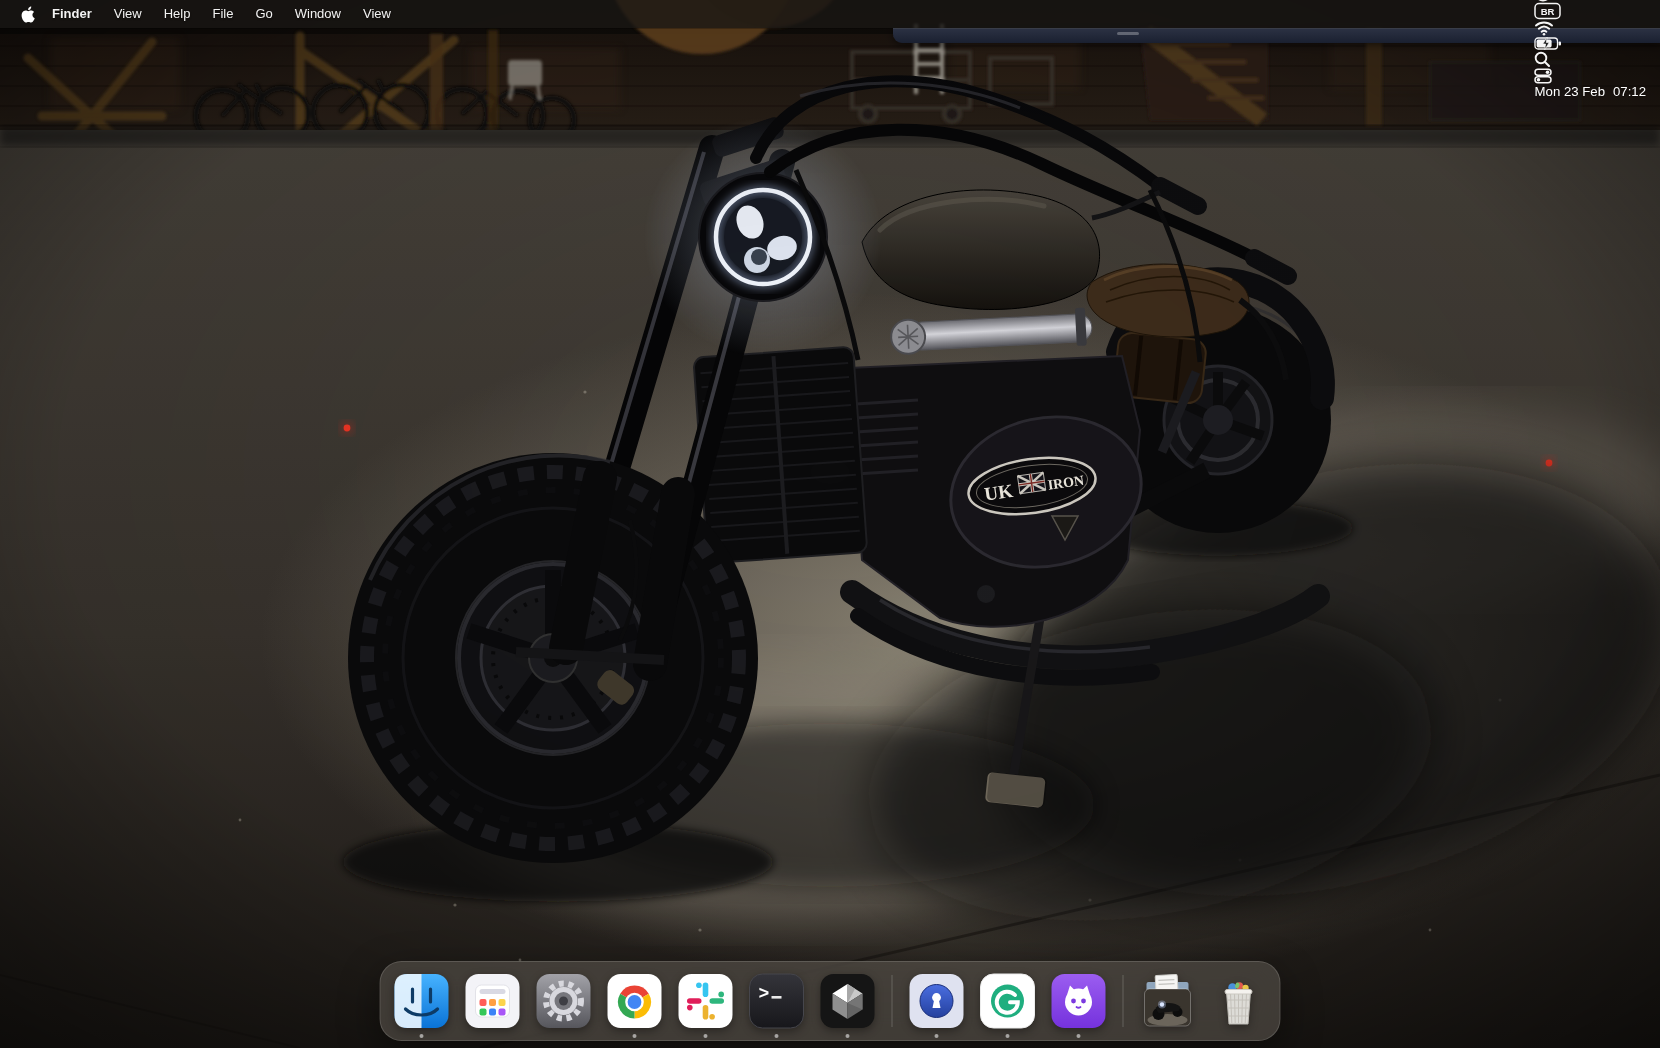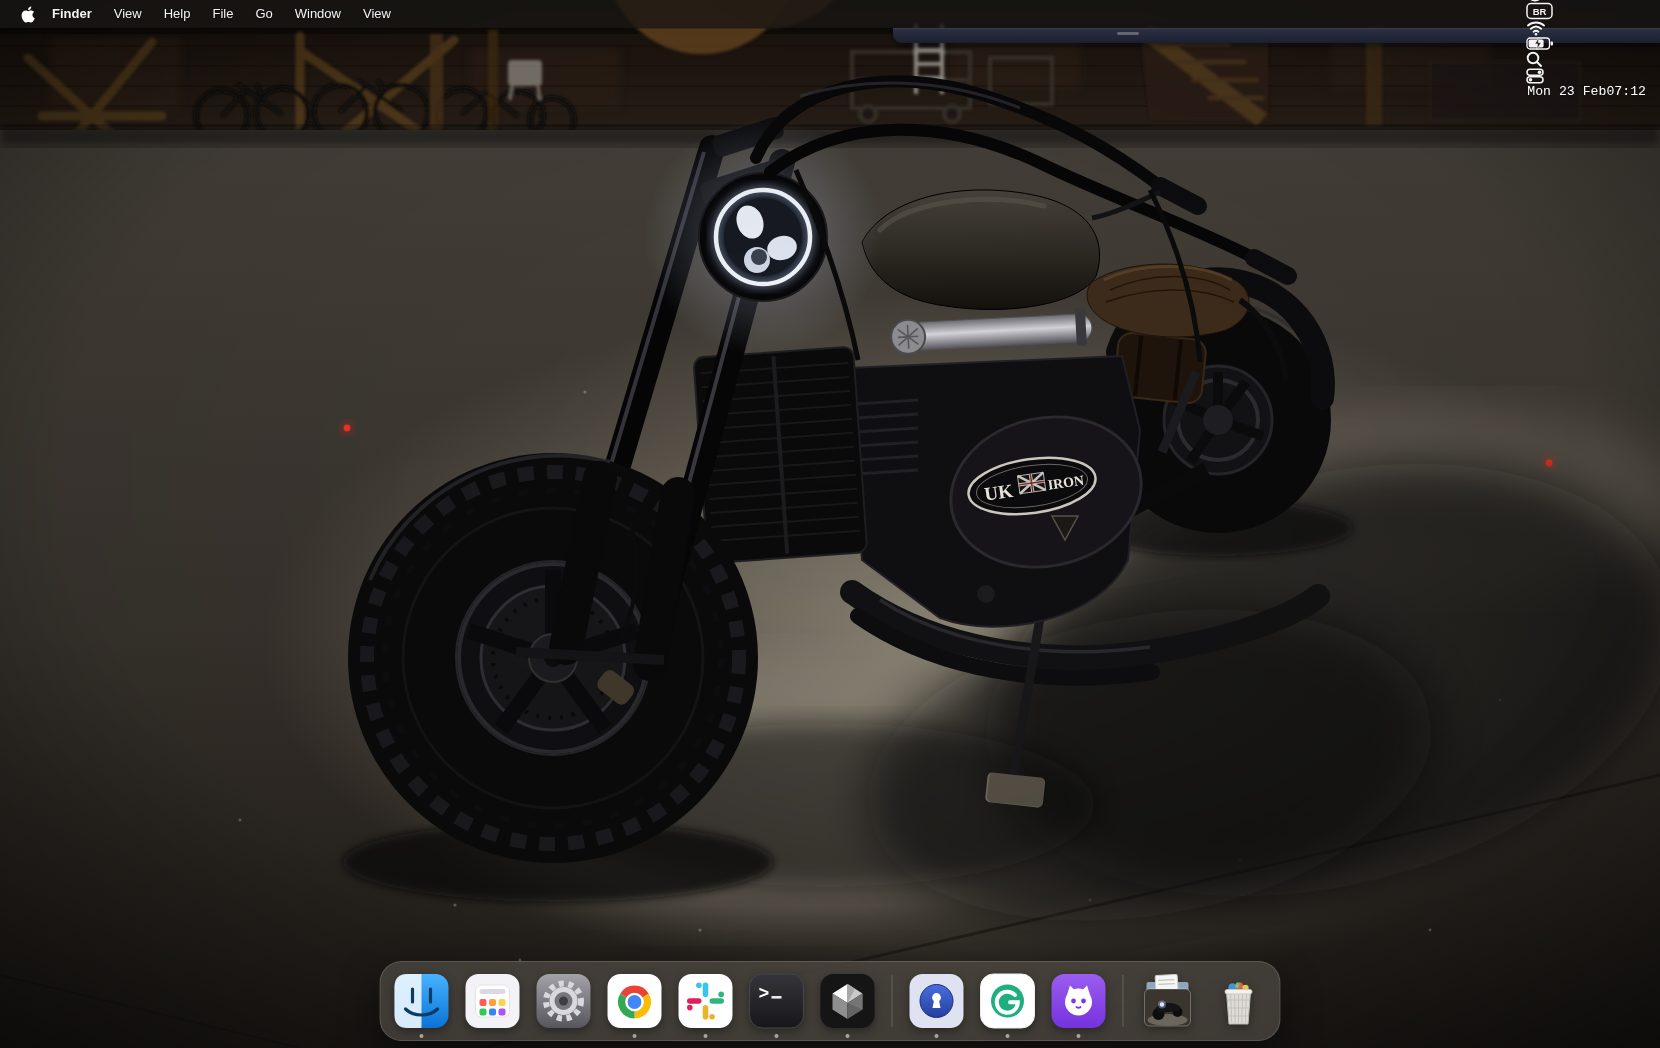--- a/index.html
+++ b/index.html
@@ -22,22 +22,22 @@
     display:flex;align-items:center;padding:0 14px 0 20px;box-sizing:border-box;
     background:rgba(26,23,20,.78);color:#fff;
     box-shadow:0 1px 0 rgba(0,0,0,.25);}
   .menubar .apple{margin-right:6px;display:flex;align-items:center;}
   .menus{display:flex;align-items:center;}
   .menu-item{padding:0 11px;font-size:13px;line-height:28px;color:rgba(255,255,255,.95);
     text-shadow:0 1px 2px rgba(0,0,0,.4);cursor:default;}
   .menu-item.bold{font-weight:700;}
   .status{margin-left:auto;display:flex;align-items:flex-start;flex-direction:column;}
   .status .sicon{margin-left:17px;display:flex;align-items:center;opacity:.96;}
-  .clock{margin-left:18px;display:flex;gap:0;font-size:13.2px;color:#fff;
-    text-shadow:0 1px 2px rgba(0,0,0,.4);font-family:Liberation Mono, monospace;}
+  .clock{margin-left:18px;display:flex;gap:8px;font-size:13.2px;color:#fff;
+    text-shadow:0 1px 2px rgba(0,0,0,.4);}
 
   
   .dock{position:absolute;bottom:7px;left:50%;transform:translateX(-50%);z-index:30;
     height:78px;display:flex;align-items:center;gap:13px;padding:0 12px;
     background:rgba(99,94,87,.52);border:1px solid rgba(255,255,255,.14);
     border-radius:22px;box-shadow:0 14px 40px rgba(0,0,0,.45);
     backdrop-filter:blur(18px);}
   .dock-item{position:relative;width:58px;height:58px;}
   .dock-item svg{display:block;width:58px;height:58px;
     filter:drop-shadow(0 3px 4px rgba(0,0,0,.35));}

